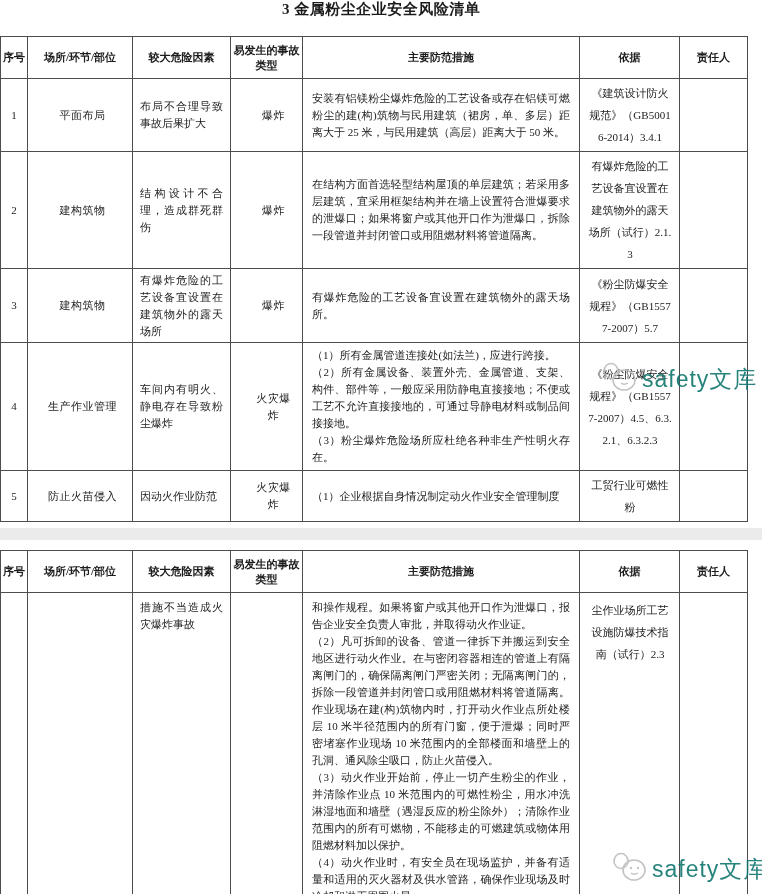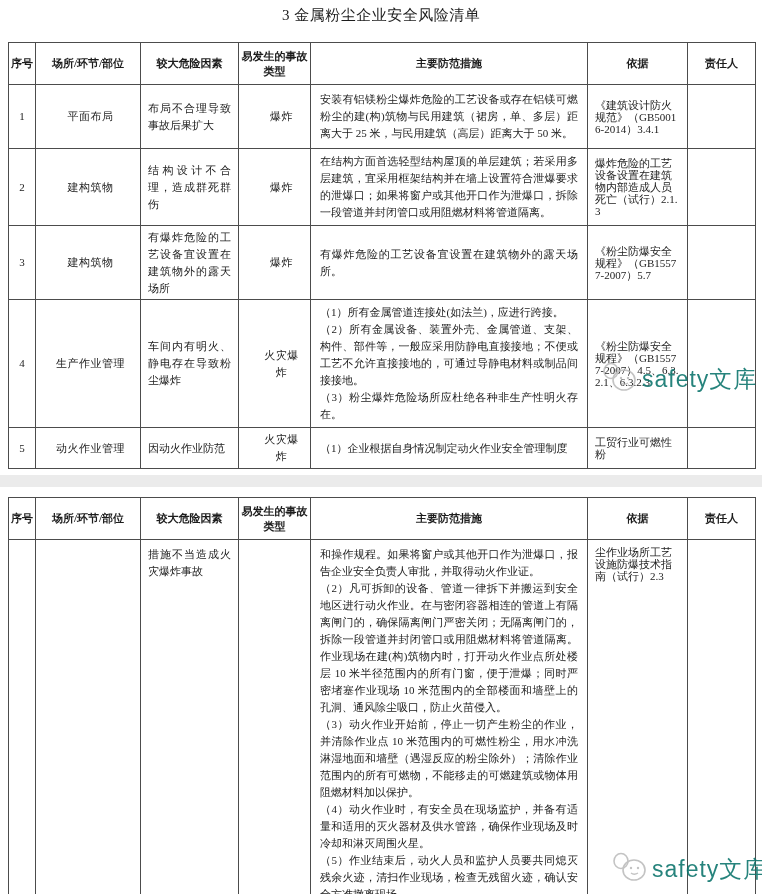--- a/index.html
+++ b/index.html
@@ -5,32 +5,31 @@
   * { margin: 0; padding: 0; box-sizing: border-box; }
   html, body {
     width: 762px; height: 894px;
     background: #ffffff;
     overflow: hidden;
     position: relative;
     font-family: "Liberation Serif", "DejaVu Serif", serif;
     color: #1c1c1c;
   }
   .doc-title {
-    margin-top: 6px;
     text-align: center;
     font-size: 15px;
-    font-weight: normal;
+    font-weight: bold;
     letter-spacing: 0.5px;
     height: 20px;
   }
   table.rtable {
     border-collapse: collapse;
     table-layout: fixed;
     width: 747px;
-    margin-left: 8px;
+    margin-left: 0;
   }
   table.t1 { margin-top: 16px; }
   table.t2 { margin-top: 10px; }
   .rtable th, .rtable td {
     border: 1px solid #4c4c4c;
     font-size: 11px;
     line-height: 17px;
     vertical-align: middle;
     overflow: hidden;
     text-align: center;
@@ -40,21 +39,21 @@
     text-align: center;
     line-height: 15px;
     padding: 2px 2px;
   }
   .rtable td { padding: 3px 6px; }
   td.c-no { text-align: center; padding: 3px 1px; }
   td.c-place { padding-left: 11px; letter-spacing: 0.5px; }
   td.c-hazard { text-align: justify; word-break: break-all; padding: 1px 7px; }
   td.c-accident { padding-left: 20px; letter-spacing: 0.5px; }
   td.c-measures { text-align: justify; word-break: break-all; padding: 4px 9px 4px 9px; }
-  td.c-basis { text-align: left; word-break: break-all; padding: 3px 6px 3px 7px; line-height: 12px; }
+  td.c-basis { text-align: center; word-break: break-all; padding: 3px 6px 3px 7px; line-height: 22px; }
   tr.v-top td { vertical-align: top; padding-top: 6px; }
   .para { margin: 0; }
   .seam {
     width: 762px; height: 12px;
     background: #ebebeb;
     margin-top: 6px;
   }
   .watermark {
     position: absolute;
     display: flex;
@@ -109,21 +108,21 @@
     <td class="c-resp"></td>
   </tr>
   <tr style="height:65px">
     <td class="c-no">2</td>
     <td class="c-place">建构筑物</td>
     <td class="c-hazard">结构设计不合理，造成群死群伤</td>
     <td class="c-accident">爆炸</td>
     <td class="c-measures">
       <div class="para">在结构方面首选轻型结构屋顶的单层建筑；若采用多层建筑，宜采用框架结构并在墙上设置符合泄爆要求的泄爆口；如果将窗户或其他开口作为泄爆口，拆除一段管道并封闭管口或用阻燃材料将管道隔离。</div>
     </td>
-    <td class="c-basis">爆炸危险的工艺设备设置在建筑物内部造成人员死亡（试行）2.1.3</td>
+    <td class="c-basis">有爆炸危险的工艺设备宜设置在建筑物外的露天场所（试行）2.1.3</td>
     <td class="c-resp"></td>
   </tr>
   <tr style="height:74px">
     <td class="c-no">3</td>
     <td class="c-place">建构筑物</td>
     <td class="c-hazard">有爆炸危险的工艺设备宜设置在建筑物外的露天场所</td>
     <td class="c-accident">爆炸</td>
     <td class="c-measures">
       <div class="para">有爆炸危险的工艺设备宜设置在建筑物外的露天场所。</div>
     </td>
@@ -138,21 +137,21 @@
     <td class="c-measures">
       <div class="para">（1）所有金属管道连接处(如法兰)，应进行跨接。</div>
       <div class="para">（2）所有金属设备、装置外壳、金属管道、支架、构件、部件等，一般应采用防静电直接接地；不便或工艺不允许直接接地的，可通过导静电材料或制品间接接地。</div>
       <div class="para">（3）粉尘爆炸危险场所应杜绝各种非生产性明火存在。</div>
     </td>
     <td class="c-basis">《粉尘防爆安全规程》（GB15577-2007）4.5、6.3.2.1、6.3.2.3</td>
     <td class="c-resp"></td>
   </tr>
   <tr style="height:21px">
     <td class="c-no">5</td>
-    <td class="c-place">动火作业管理</td>
+    <td class="c-place">防止火苗侵入</td>
     <td class="c-hazard">因动火作业防范</td>
     <td class="c-accident">火灾爆炸</td>
     <td class="c-measures">
       <div class="para">（1）企业根据自身情况制定动火作业安全管理制度</div>
     </td>
     <td class="c-basis">工贸行业可燃性粉</td>
     <td class="c-resp"></td>
   </tr>
 </tbody>
   </table>

